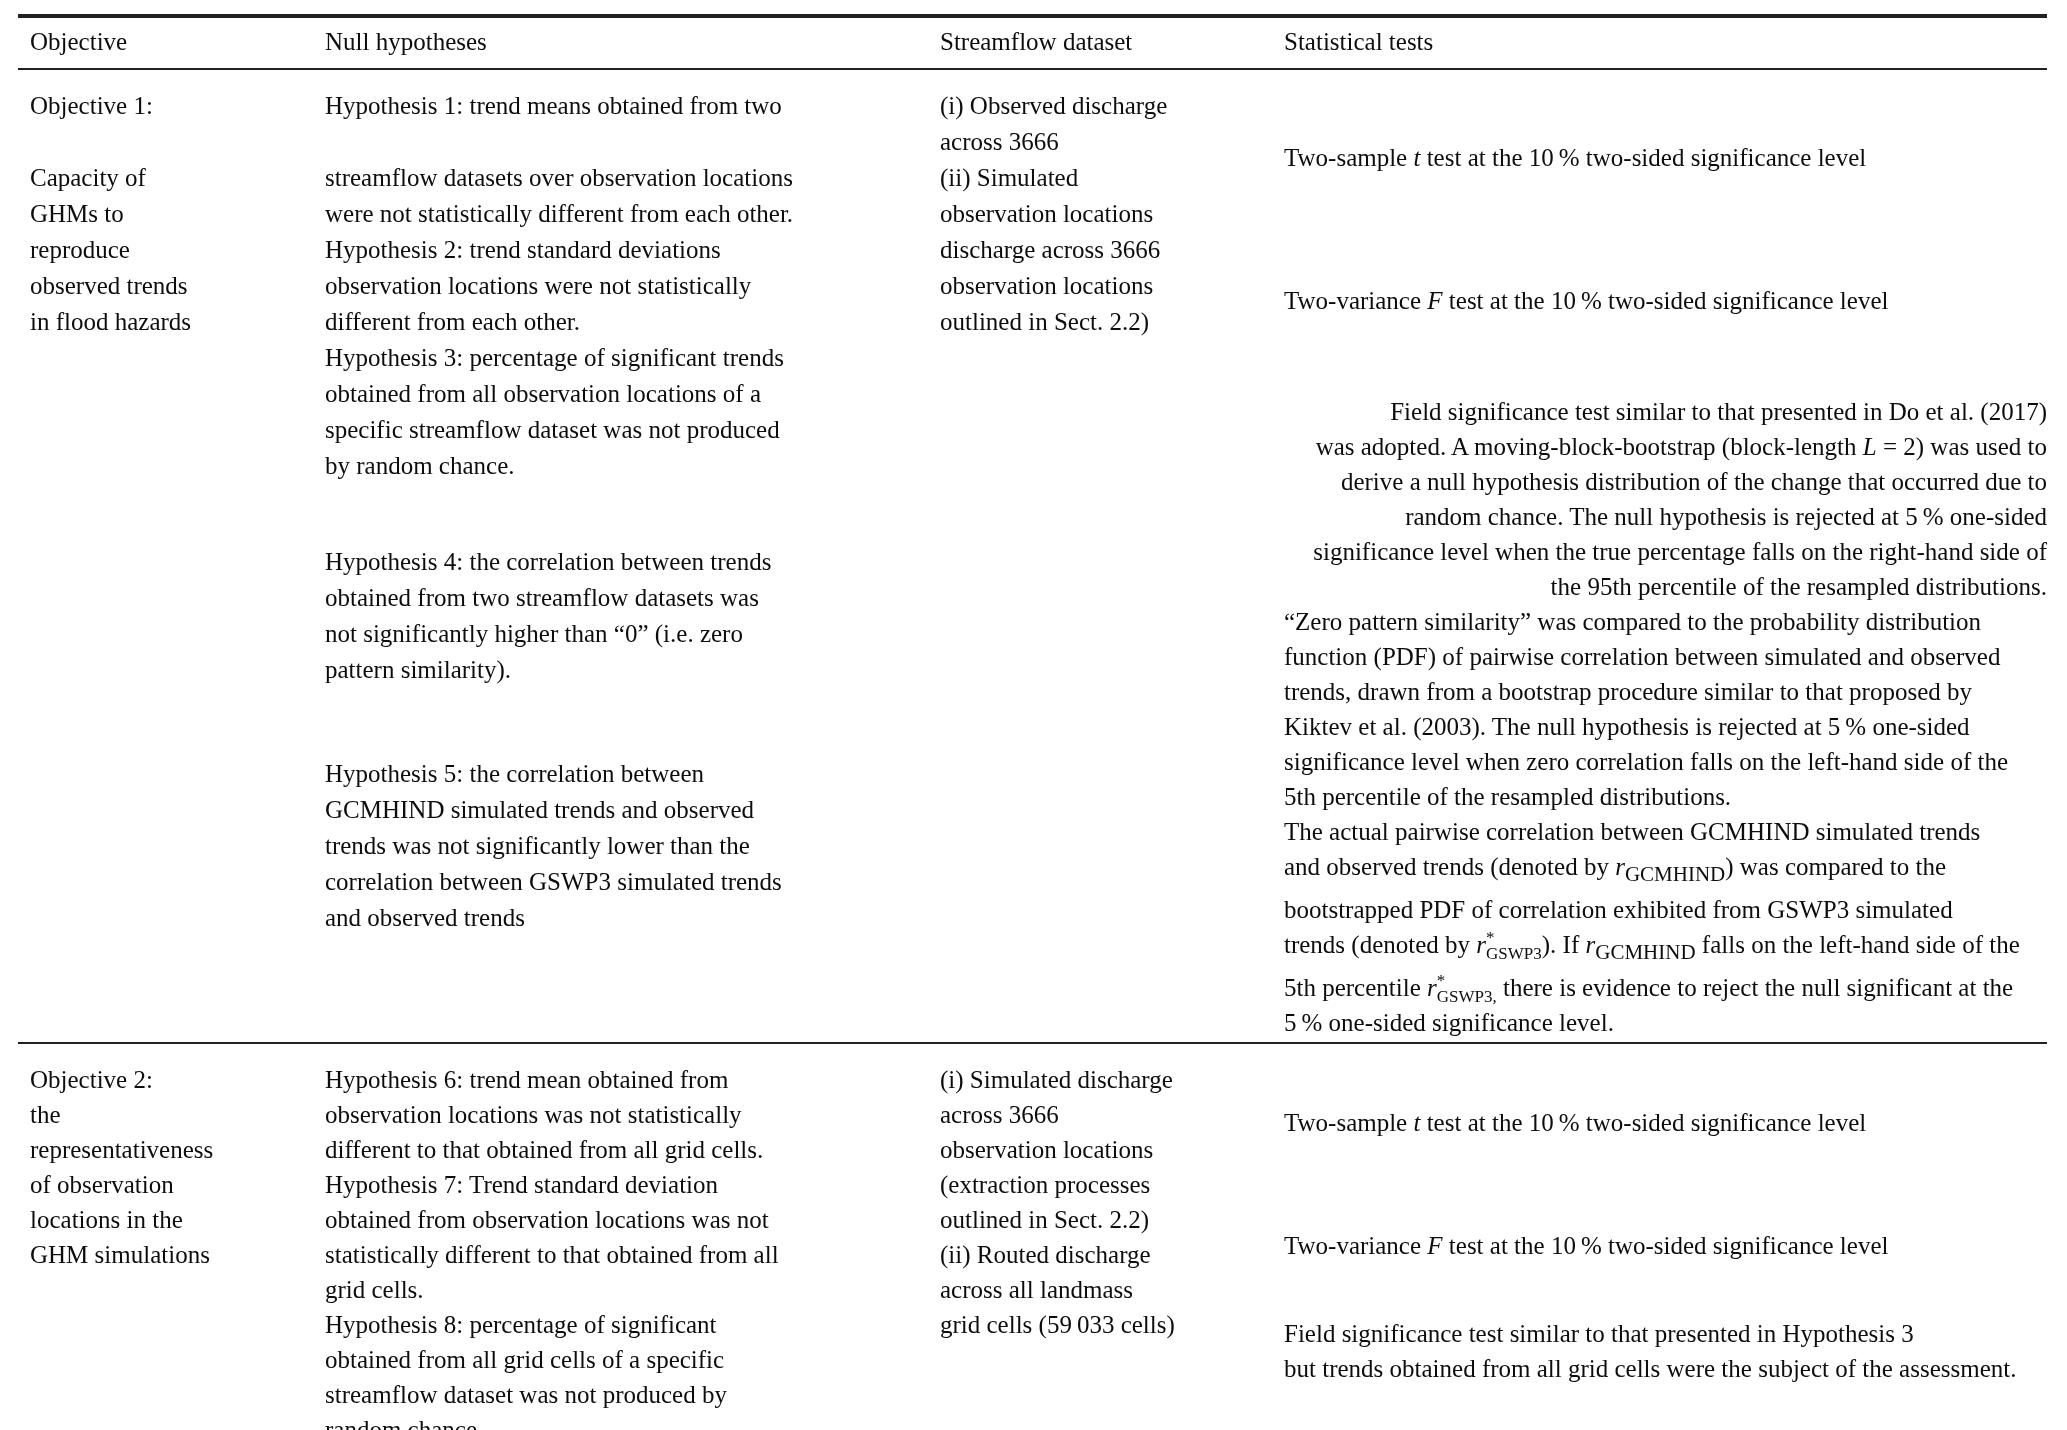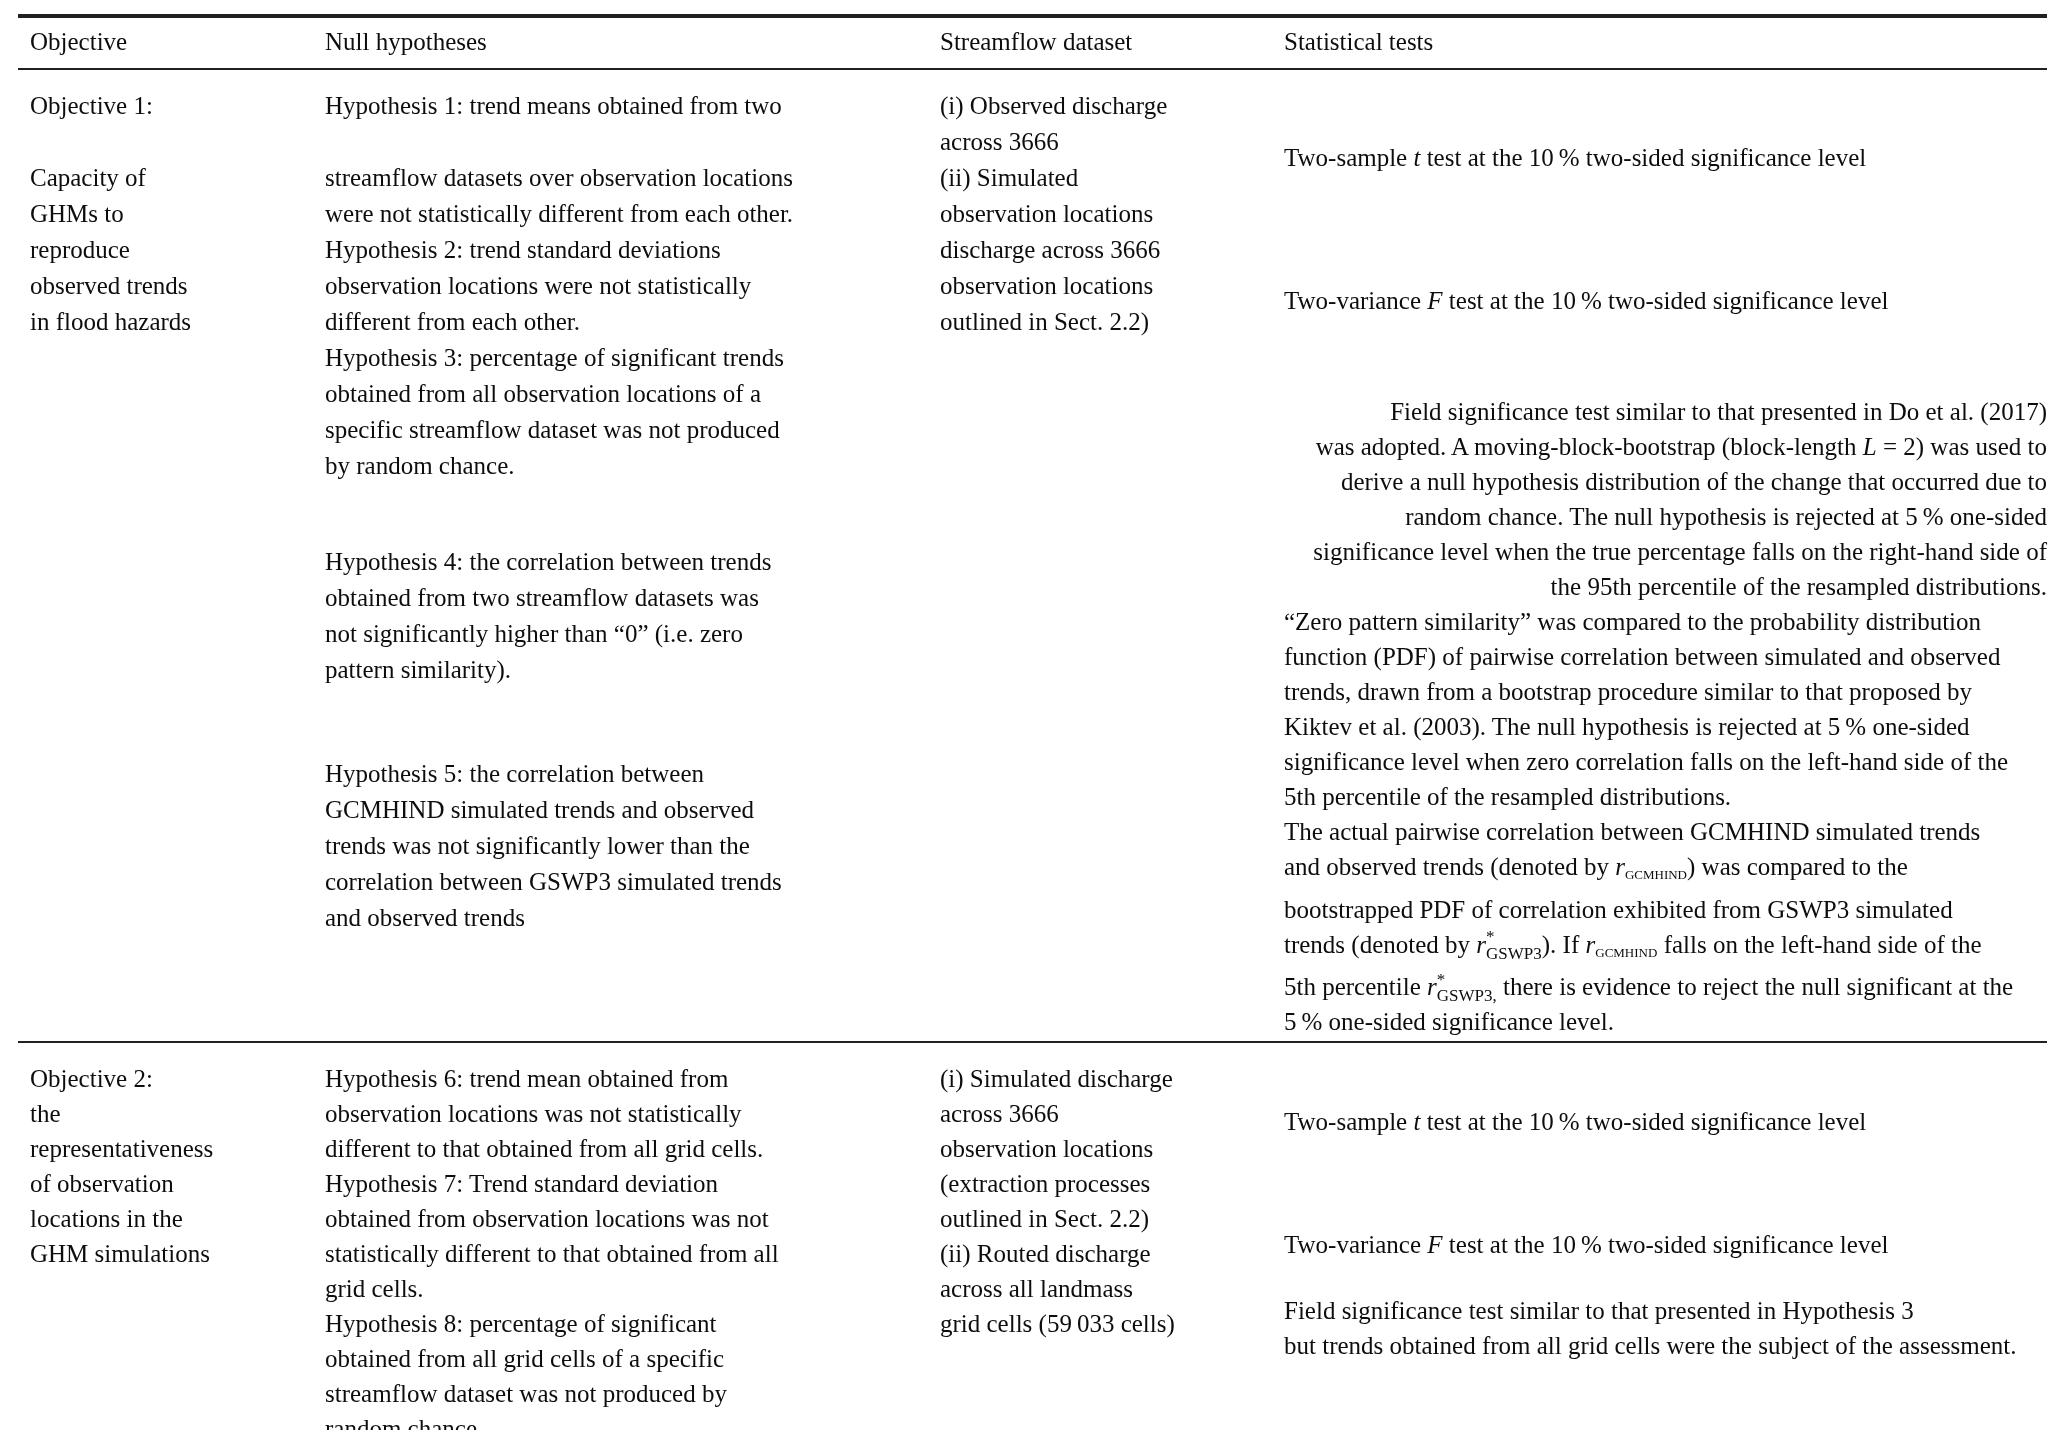--- a/index.html
+++ b/index.html
@@ -50,21 +50,21 @@
   }
   .tests .line,
   .row2 .line {
     line-height: 35px;
   }
   .block { margin: 0; }
 
   
   .it { font-style: italic; }
   .sb {
-    font-size: 13px;
+    font-size: 21px;
     vertical-align: -0.28em;
   }
   .ss {
     display: inline-block;
     position: relative;
     font-size: 17px;
     line-height: 1;
     vertical-align: -0.35em;
     margin-top: -20px;
   }
@@ -225,20 +225,20 @@
           <div class="line">grid cells (59 033 cells)</div>
         </div>
       </div>
     <div class="cell tests">
         <div class="block" style="margin-top: 43px;">
           <div class="line"><span>Two-sample </span><span class="it">t</span><span> test at the 10 % two-sided significance level</span></div>
         </div>
         <div class="block" style="margin-top: 88px;">
           <div class="line"><span>Two-variance </span><span class="it">F</span><span> test at the 10 % two-sided significance level</span></div>
         </div>
-        <div class="block" style="margin-top: 31px;">
+        <div class="block" style="margin-top: 53px;">
           <div class="line">Field significance test similar to that presented in Hypothesis 3</div>
           <div class="line">but trends obtained from all grid cells were the subject of the assessment.</div>
         </div>
       </div>
   </div>
 
 </div>
 
 </body></html>

